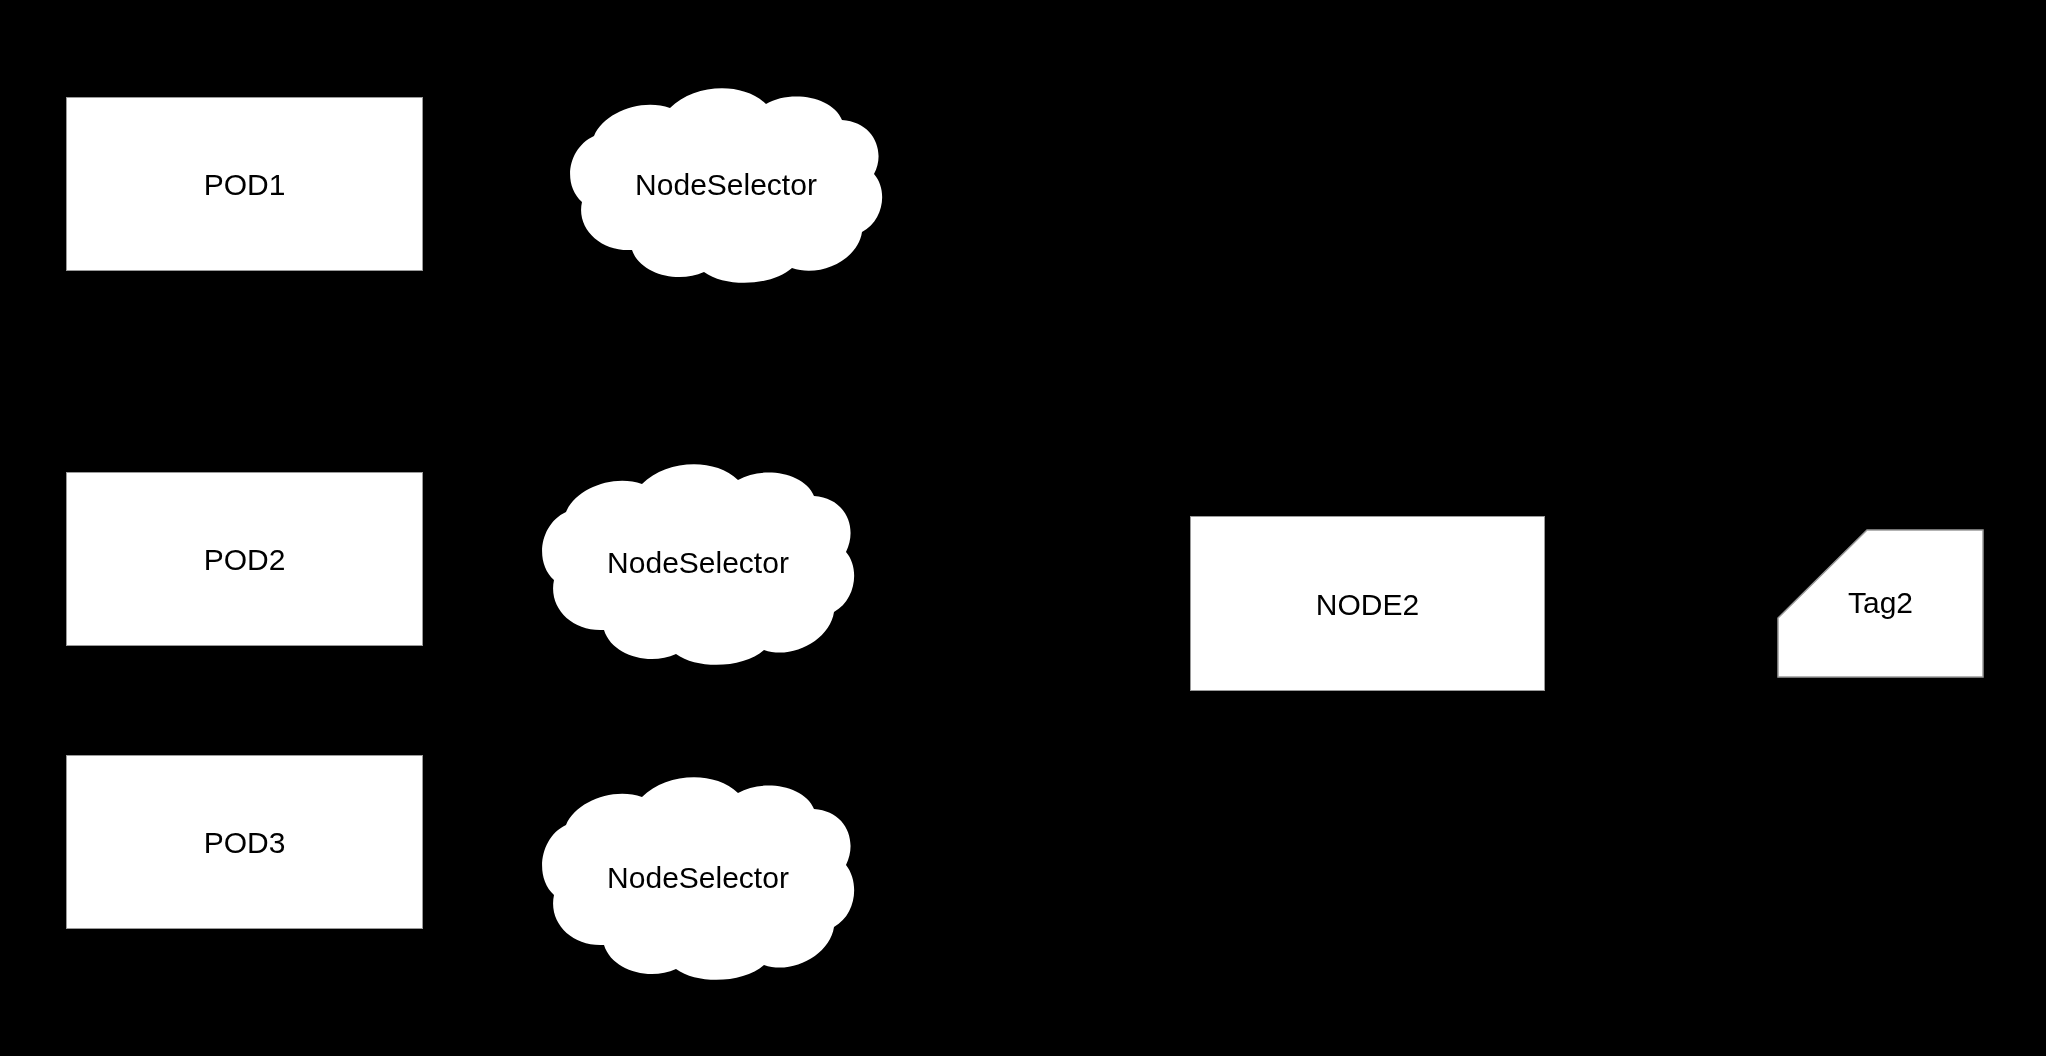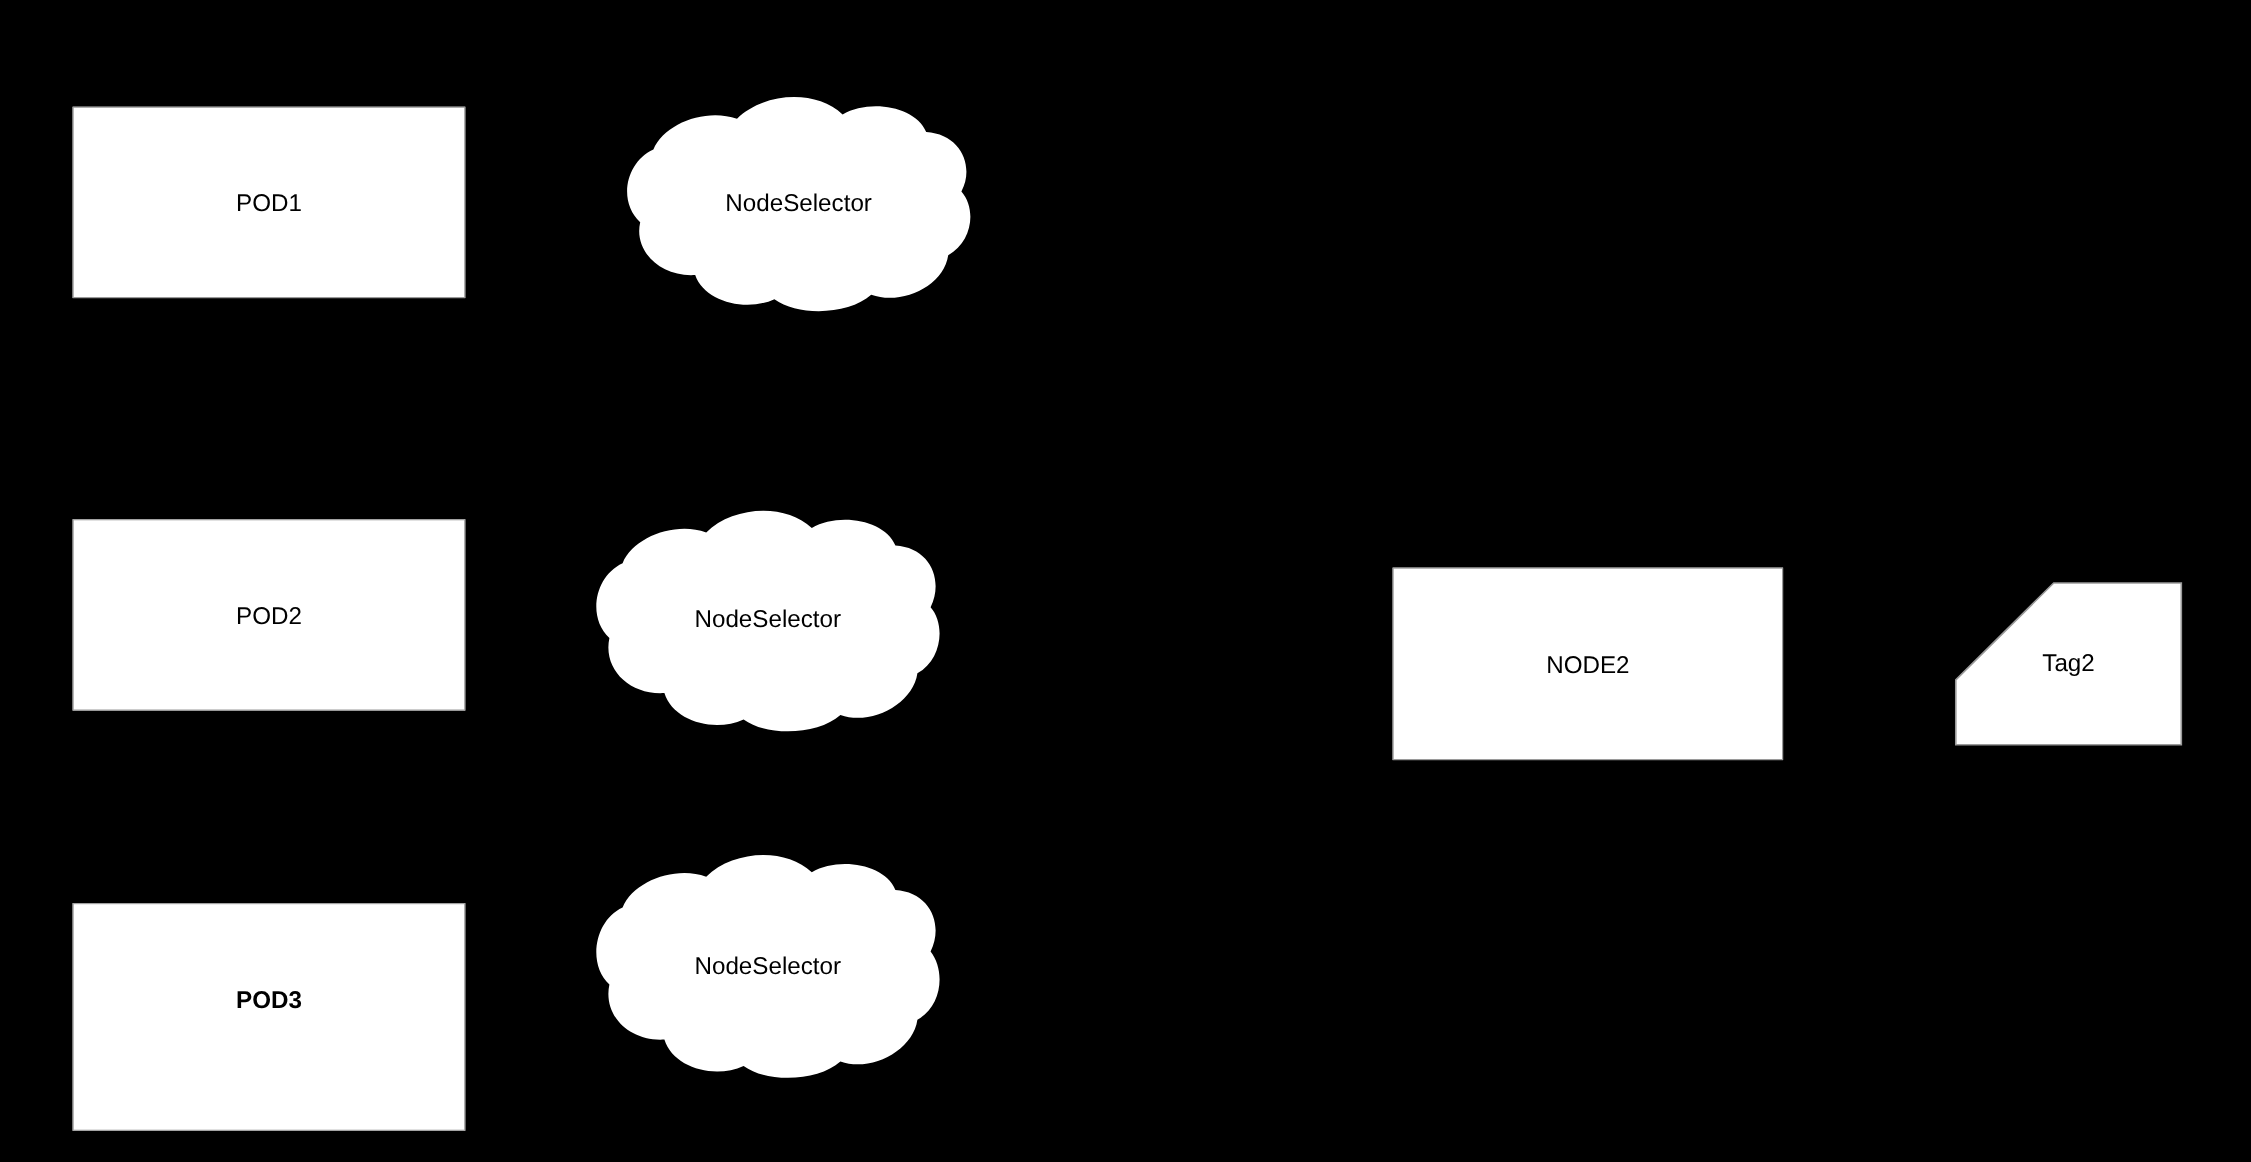--- a/index.html
+++ b/index.html
@@ -30,51 +30,51 @@
     background: #ffffff;
     border: 1px solid #9a9a9a;
   }
   .label {
     position: absolute;
     left: 0;
     width: 100%;
     text-align: center;
     color: #000000;
     font-family: "Liberation Sans", sans-serif;
-    font-size: 22px;
+    font-size: 30px;
     line-height: 34px;
     letter-spacing: 0px;
     white-space: nowrap;
   }
   .cloud-wrap svg, .tag-wrap svg {
     display: block;
     width: 100%;
     height: 100%;
     overflow: visible;
   }
 
   
   #pod1 { left: 66px;  top: 97px;  width: 357px; height: 174px; }
   #pod2 { left: 66px;  top: 472px; width: 357px; height: 174px; text-decoration: underline; }
-  #pod3 { left: 66px;  top: 821px; width: 357px; height: 207px; font-weight: bold; }
+  #pod3 { left: 66px;  top: 755px; width: 357px; height: 174px; }
   #pod1 .label { top: 70px; }
   #pod2 .label { top: 70px; }
   #pod3 .label { top: 70px; }
 
   
   #cloud1 { left: 566px; top: 86px;  width: 320px; height: 200px; }
   #cloud2 { left: 538px; top: 460px; width: 320px; height: 208px; }
   #cloud3 { left: 538px; top: 773px; width: 320px; height: 210px; }
   #cloud1 .label { top: 82px; }
   #cloud2 .label { top: 86px; }
   #cloud3 .label { top: 88px; }
 
   
   #node1 { left: 1222px; top: 276px; width: 355px; height: 176px; }
-  #node2 { left: 1266px; top: 516px; width: 355px; height: 175px; }
+  #node2 { left: 1190px; top: 516px; width: 355px; height: 175px; }
   #node1 .label { top: 71px; }
   #node2 .label { top: 71px; }
 
   
   #tag1 { left: 1778px; top: 291px; width: 205px; height: 147px; }
   #tag2 { left: 1778px; top: 530px; width: 205px; height: 147px; }
   #tag1 .label { top: 56px; }
   #tag2 .label { top: 56px; }
 </style>
 </head>

